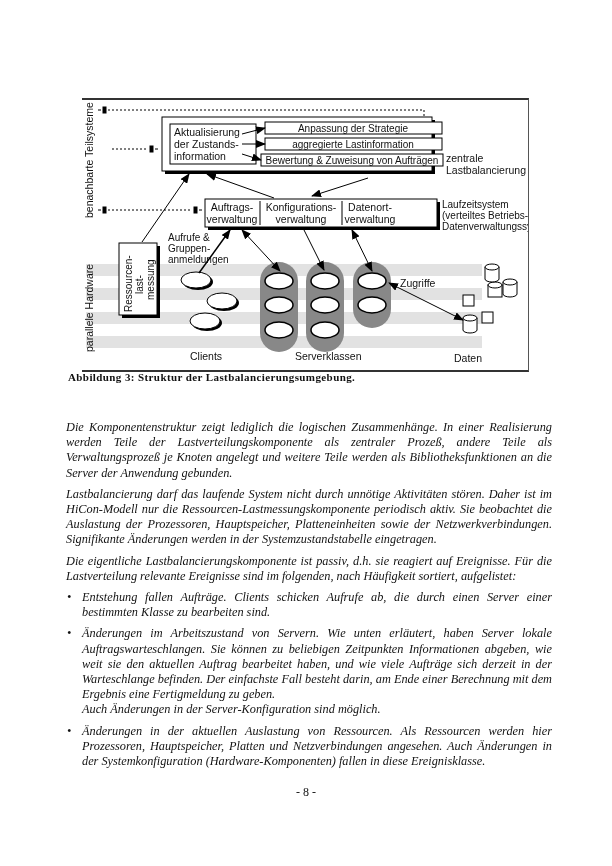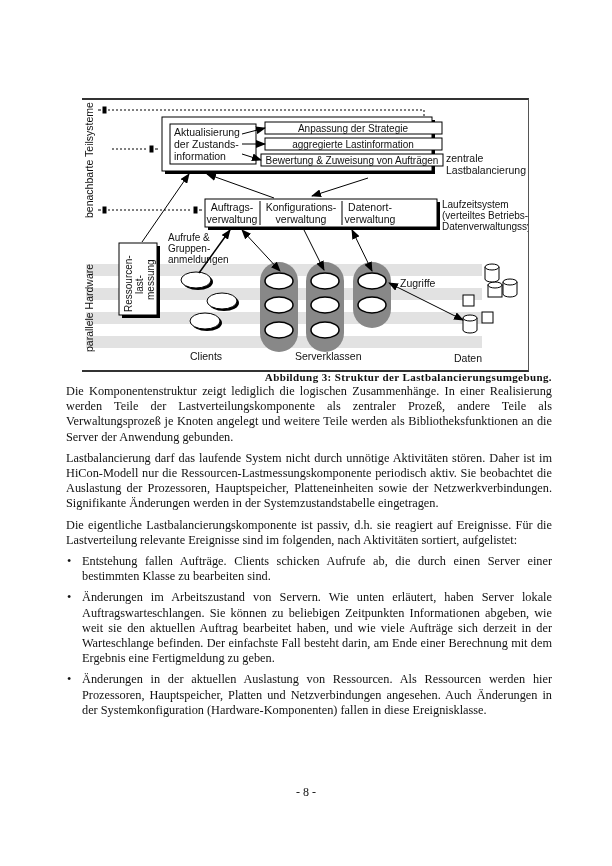--- a/index.html
+++ b/index.html
@@ -1,21 +1,21 @@
 <!DOCTYPE html>
 <html><head>
 <meta charset="utf-8">
 <style>
   html, body { margin: 0; padding: 0; background: #ffffff; }
   body { width: 612px; height: 866px; position: relative; overflow: hidden;
          font-family: "Liberation Serif", serif; color: #111; }
   .figure-frame { position: absolute; left: 82px; top: 98px; width: 446px; height: 270px;
                   border-top: 2px solid #333; border-bottom: 2px solid #333; border-right: 1px solid #555; }
   svg text { font-family: "Liberation Sans", sans-serif; fill: #111; }
-  .caption { position: absolute; left: 60px; width: 492px; top: 371px; text-align: right;
+  .caption { position: absolute; left: 68px; width: 492px; top: 371px; text-align: left;
              font-weight: bold; font-size: 11px; letter-spacing: 0.4px; }
   .body-text { position: absolute; left: 66px; width: 486px; font-size: 12.3px; line-height: 15.2px;
                text-align: justify; }
   .para { margin: 0 0 6px 0; }
   .bullet { position: relative; padding-left: 16px; margin: 0 0 6px 0; }
   .bullet .dot { position: absolute; left: 1px; top: 0; }
   .page-number { position: absolute; left: 0; width: 612px; top: 785px; text-align: center; font-size: 12px; }
 </style>
 </head>
 <body>
@@ -166,31 +166,32 @@
     <rect x="400" y="212" width="11" height="11"></rect>
   </g>
   <line x1="307" y1="183" x2="381" y2="220" stroke="#000" marker-start="url(#arrs)" marker-end="url(#arr)"></line>
   <text x="318" y="187" font-size="10.5">Zugriffe</text>
   <text x="372" y="262" font-size="10.5">Daten</text>
 </svg>
 </div>
 
 <div class="caption">Abbildung 3: Struktur der Lastbalancierungsumgebung.</div>
 
-<div class="body-text" style="top:384px;">
+<div class="body-text" style="top:420px;font-style:italic;">
   <p class="para">Die Komponentenstruktur zeigt lediglich die logischen Zusammenhänge. In einer Realisierung werden Teile der Lastverteilungskomponente als zentraler Prozeß, andere Teile als Verwaltungsprozeß je Knoten angelegt und weitere Teile werden als Bibliotheksfunktionen an die Server der Anwendung gebunden.</p>
   <p class="para">Lastbalancierung darf das laufende System nicht durch unnötige Aktivitäten stören. Daher ist im HiCon-Modell nur die Ressourcen-Lastmessungskomponente periodisch aktiv. Sie beobachtet die Auslastung der Prozessoren, Hauptspeicher, Platteneinheiten sowie der Netzwerkverbindungen. Signifikante Änderungen werden in der Systemzustandstabelle eingetragen.</p>
-  <p class="para">Die eigentliche Lastbalancierungskomponente ist passiv, d.h. sie reagiert auf Ereignisse. Für die Lastverteilung relevante Ereignisse sind im folgenden, nach Aktivitäten sortiert, aufgelistet:</p>
+  <p class="para">Die eigentliche Lastbalancierungskomponente ist passiv, d.h. sie reagiert auf Ereignisse. Für die Lastverteilung relevante Ereignisse sind im folgenden, nach Häufigkeit sortiert, aufgelistet:</p>
   <div class="bullet">
     <span class="dot">•</span>
     <div>Entstehung fallen Aufträge. Clients schicken Aufrufe ab, die durch einen Server einer bestimmten Klasse zu bearbeiten sind.</div>
   </div>
   <div class="bullet">
     <span class="dot">•</span>
     <div>Änderungen im Arbeitszustand von Servern. Wie unten erläutert, haben Server lokale Auftragswarteschlangen. Sie können zu beliebigen Zeitpunkten Informationen abgeben, wie weit sie den aktuellen Auftrag bearbeitet haben, und wie viele Aufträge sich derzeit in der Warteschlange befinden. Der einfachste Fall besteht darin, am Ende einer Berechnung mit dem Ergebnis eine Fertigmeldung zu geben.</div>
+    <div>Auch Änderungen in der Server-Konfiguration sind möglich.</div>
   </div>
   <div class="bullet">
     <span class="dot">•</span>
     <div>Änderungen in der aktuellen Auslastung von Ressourcen. Als Ressourcen werden hier Prozessoren, Hauptspeicher, Platten und Netzverbindungen angesehen. Auch Änderungen in der Systemkonfiguration (Hardware-Komponenten) fallen in diese Ereignisklasse.</div>
   </div>
 </div>
 
 <div class="page-number">- 8 -</div>
 
 </body></html>

